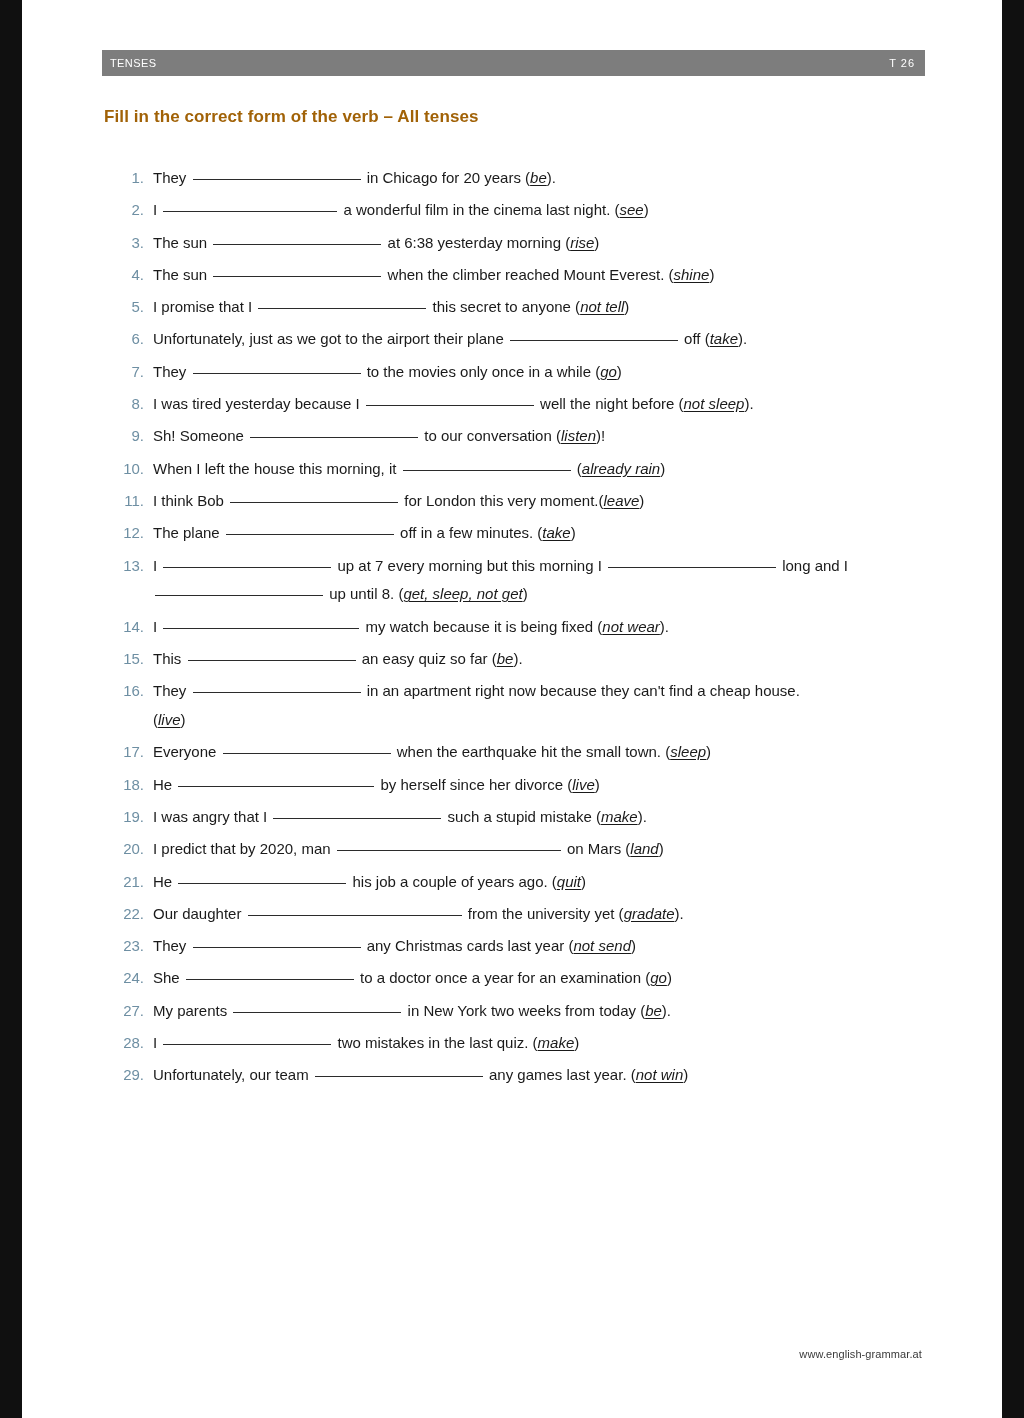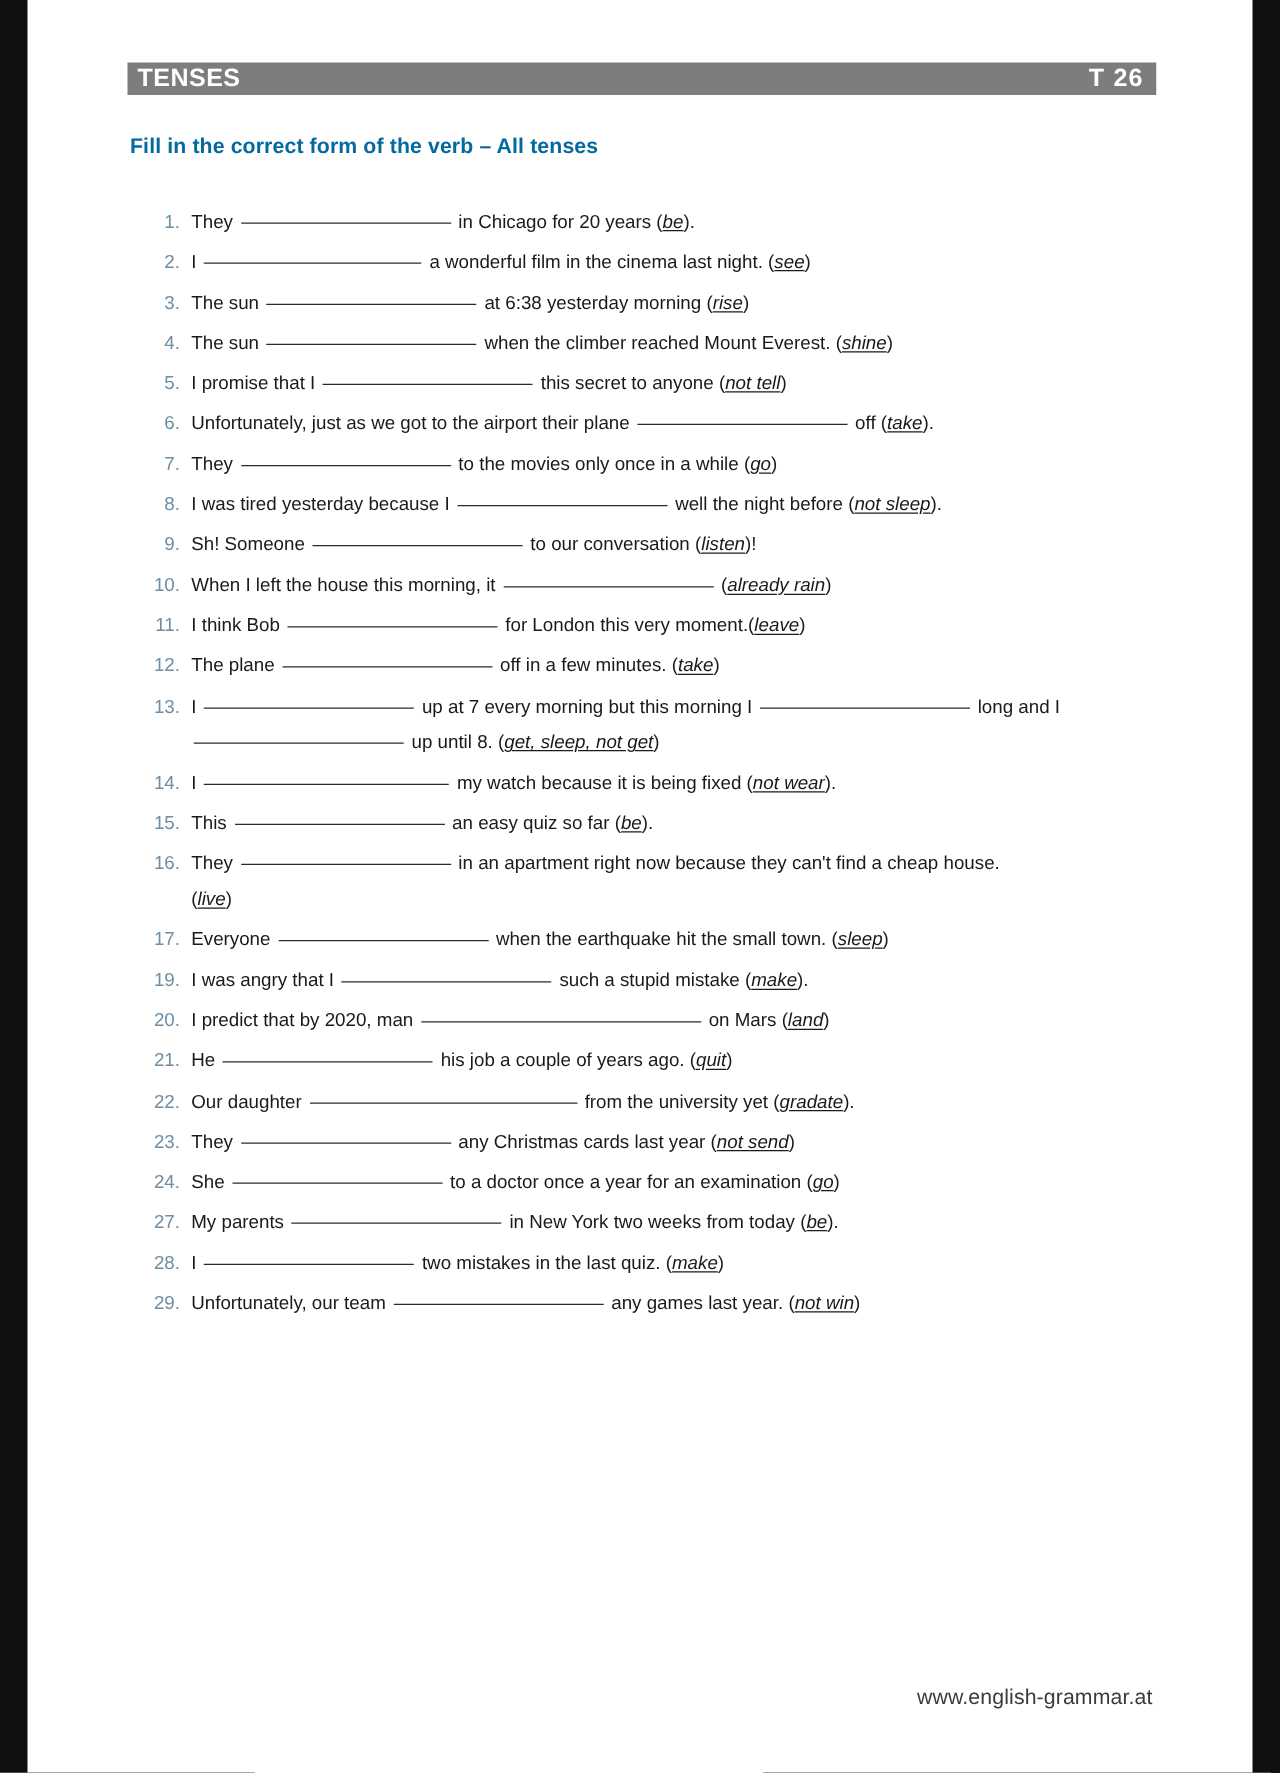--- a/index.html
+++ b/index.html
@@ -39,37 +39,37 @@
     top: 50px;
     width: 823px;
     height: 26px;
     background: #7d7d7d;
     color: #ffffff;
     display: flex;
     align-items: center;
     justify-content: space-between;
     padding: 0 10px 0 8px;
     box-sizing: border-box;
-    font-size: 20px;
-    font-weight: bold;
+    font-size: 11px;
+    font-weight: normal;
     letter-spacing: 0.4px;
     gap: 28px;
   }
   .header-code {
     letter-spacing: 1px;
   }
 
   
   .instruction {
     position: absolute;
     left: 82px;
     top: 107px;
     font-size: 17px;
     font-weight: bold;
-    color: #0369a1;
+    color: #a16207;
     letter-spacing: 0.1px;
   }
 
   
   .qlist {
     position: absolute;
     left: 82px;
     top: 168px;
     width: 830px;
   }
@@ -117,21 +117,21 @@
   .hint-u {
     text-decoration: underline;
     text-underline-offset: 1.5px;
   }
 
   
   .footer {
     position: absolute;
     right: 80px;
     top: 1348px;
-    font-size: 17px;
+    font-size: 11px;
     color: #3a3a3a;
     letter-spacing: 0.1px;
   }
 </style>
 </head>
 <body>
 
 <div class="scan-wrap">
   <div class="page">
 
@@ -241,20 +241,26 @@
             <span class="q-line"><span class="seg-text">(</span><span class="hint"><span class="hint-u">live</span></span><span class="seg-text">)</span></span>
           </span>
         </div>
         <div class="q-row">
           <span class="q-num">17.</span>
           <span class="q-body">
             <span class="q-line"><span class="seg-text">Everyone </span><span class="blank" style="width: 168px;"></span><span class="seg-text"> when the earthquake hit the small town. (</span><span class="hint"><span class="hint-u">sleep</span></span><span class="seg-text">)</span></span>
           </span>
         </div>
         <div class="q-row">
+          <span class="q-num">18.</span>
+          <span class="q-body">
+            <span class="q-line"><span class="seg-text">He </span><span class="blank" style="width: 196px;"></span><span class="seg-text"> by herself since her divorce (</span><span class="hint"><span class="hint-u">live</span></span><span class="seg-text">)</span></span>
+          </span>
+        </div>
+        <div class="q-row">
           <span class="q-num">19.</span>
           <span class="q-body">
             <span class="q-line"><span class="seg-text">I was angry that I </span><span class="blank" style="width: 168px;"></span><span class="seg-text"> such a stupid mistake (</span><span class="hint"><span class="hint-u">make</span></span><span class="seg-text">).</span></span>
           </span>
         </div>
         <div class="q-row">
           <span class="q-num">20.</span>
           <span class="q-body">
             <span class="q-line"><span class="seg-text">I predict that by 2020, man </span><span class="blank" style="width: 224px;"></span><span class="seg-text"> on Mars (</span><span class="hint"><span class="hint-u">land</span></span><span class="seg-text">)</span></span>
           </span>

